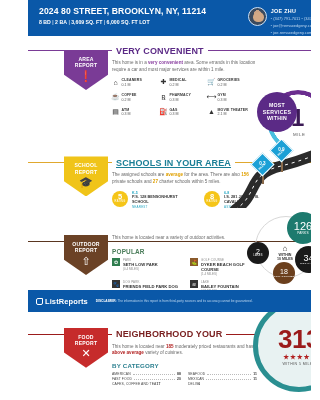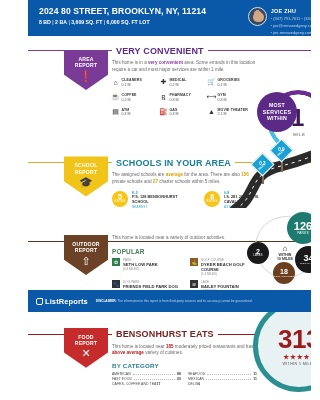--- a/index.html
+++ b/index.html
@@ -104,21 +104,21 @@
   .out-grid{margin-left:84px;margin-top:3px;display:grid;grid-template-columns:1fr 1fr;gap:4px 6px;width:150px;}
   .out{display:flex;gap:3px;align-items:flex-start;}
   .o-ico{width:8px;height:8px;flex:none;display:flex;align-items:center;justify-content:center;color:#fff;font-size:5px;}
   .o-cat{font-size:2.9px;color:#8a8a8a;letter-spacing:.2px;}
   .o-nm{font-size:4.2px;color:#333;font-weight:bold;line-height:1.2;}
   .o-mi{font-size:3px;color:#8a8a8a;}
 
   .cluster{position:absolute;right:2px;top:212px;width:94px;height:72px;}
   .cb{position:absolute;border-radius:50%;color:#fff;display:flex;flex-direction:column;
       align-items:center;justify-content:center;line-height:1;}
-  .cb .cn{font-weight:bold;} .cb .cl{letter-spacing:.2px;}
+  .cb .cn{font-weight:normal;} .cb .cl{letter-spacing:.2px;}
   .cw{position:absolute;left:34px;top:32px;text-align:center;color:#333;}
   .cw .ch{font-size:8px;} .cw .ct{font-size:3.6px;font-weight:bold;line-height:1.2;}
   .cluster .arc{position:absolute;left:12px;top:4px;width:62px;height:62px;border-radius:50%;
      border:.8px solid #d8d8d8;}
 
   
   .cat-h{margin-left:84px;margin-top:5px;font-size:6.2px;color:#2a7f8f;font-weight:bold;letter-spacing:.2px;}
   .cats{margin-left:84px;margin-top:3px;display:grid;grid-template-columns:1fr 1fr;gap:1px 7px;width:145px;}
   .cat{display:flex;align-items:baseline;font-size:3.4px;color:#444;letter-spacing:.1px;}
   .cat .cnm{white-space:nowrap;}
@@ -275,21 +275,21 @@
   </div>
 
   <div class="section" style="margin-top:40px;">
     <div class="rule" style="background:#e0a82e;"></div>
     <div class="badge" style="background:#f0c419;top:0;">
       <div class="b-t"><span>SCHOOL</span><br>
       <span>REPORT</span></div>
       <div class="b-ico">🎓</div>
     </div>
     <div class="sec-head">
-      <div class="sec-title" style="color:#1b7f96;">SCHOOLS IN YOUR AREA</div>
+      <div class="sec-title" style="color:#1b7f96;text-decoration:underline;">SCHOOLS IN YOUR AREA</div>
     </div>
     <div class="sec-sub">
       <span>The assigned schools are </span><span class="hl-gold">average</span><span> for the area. There are also </span><span class="hl-gold">156</span><span> private schools and </span><span class="hl-gold">27</span><span> charter schools within 5 miles.</span>
     </div>
     <div class="schools">
       <div class="school">
         <div class="s-circ">
           <span class="n">5</span>
           <span class="r">RATING</span>
         </div>
@@ -398,21 +398,21 @@
   </div>
 
   <div class="section" style="margin-top:30px;">
     <div class="rule" style="background:#9b1b1b;"></div>
     <div class="badge" style="background:#c62b2b;top:0;">
       <div class="b-t"><span>FOOD</span><br>
       <span>REPORT</span></div>
       <div class="b-ico">✕</div>
     </div>
     <div class="sec-head">
-      <div class="sec-title" style="color:#7a2020;">BENSONHURST EATS</div>
+      <div class="sec-title" style="color:#7a2020;">NEIGHBORHOOD YOUR</div>
     </div>
     <div class="sec-sub">
       <span>This home is located near </span><span class="hl-red">185</span><span> moderately priced restaurants and has an </span><span class="hl-red">above average</span><span> variety of cuisines.</span>
     </div>
     <div class="cat-h">BY CATEGORY</div>
     <div class="cats">
       <div class="cat">
           <span class="cnm">AMERICAN</span>
           <span class="dots"></span>
           <span class="cvl">88</span>

